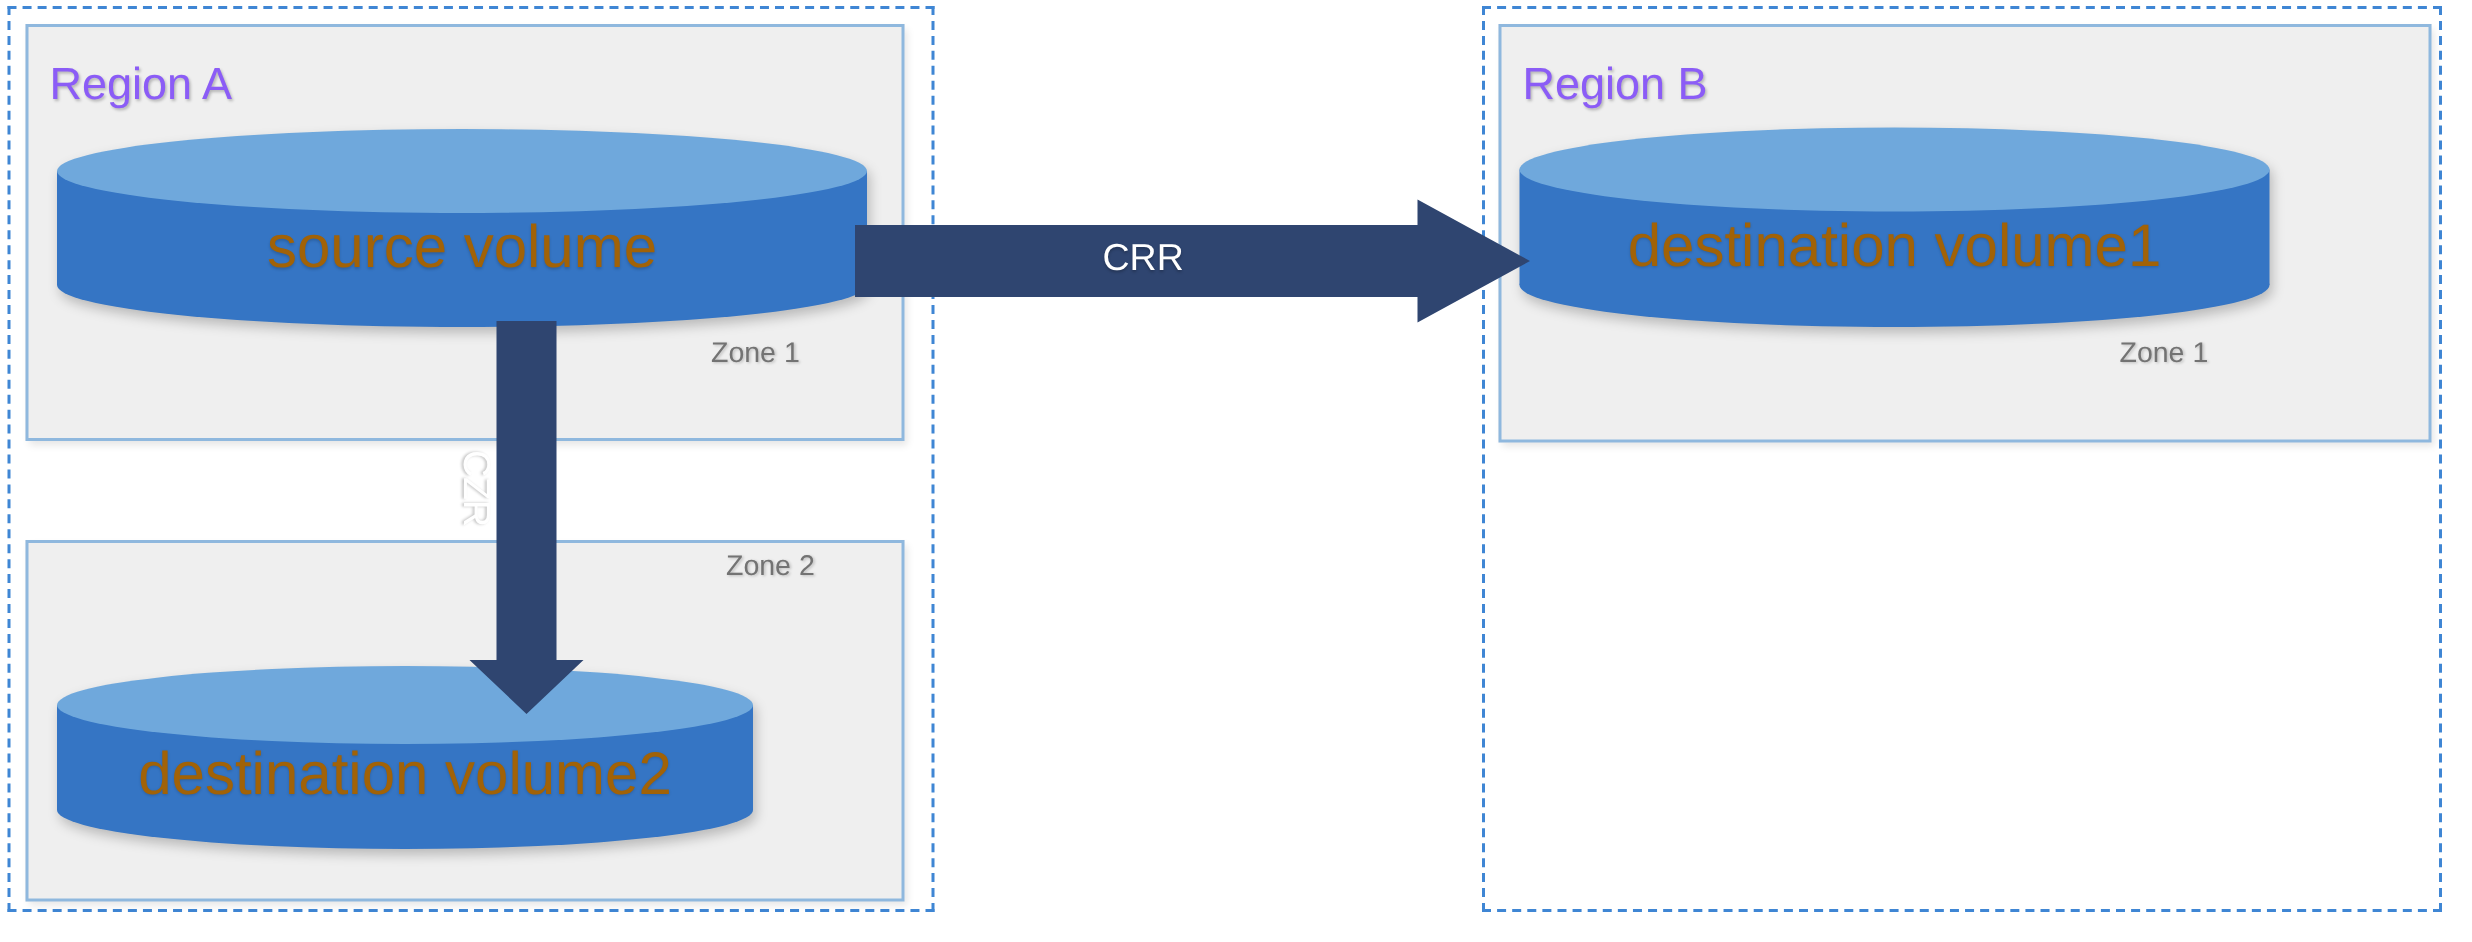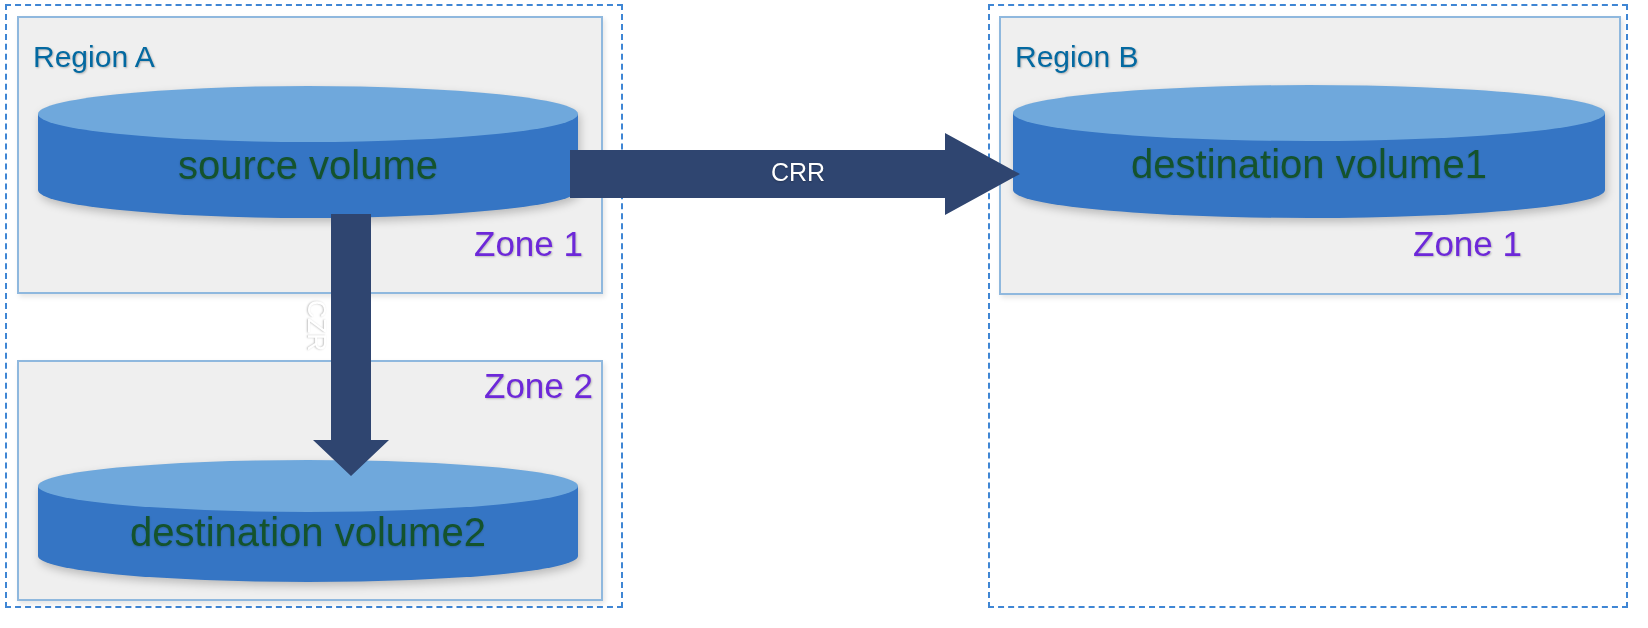--- a/index.html
+++ b/index.html
@@ -38,33 +38,33 @@
     box-shadow: 2px 3px 5px rgba(0,0,0,0.10);
   }
   #zone-a1 { left: 17px;  top: 16px;  width: 586px; height: 278px; }
   #zone-a2 { left: 17px;  top: 360px; width: 586px; height: 241px; }
   #zone-b1 { left: 999px; top: 16px;  width: 622px; height: 279px; }
 
   
   .region-title {
     position: absolute;
     font-size: 30px;
-    color: #0369a1;
+    color: #8b5cf6;
     line-height: 1;
     white-space: nowrap;
     text-shadow: 1px 1px 2px rgba(0,0,0,0.25);
   }
   #region-a-title { left: 33px;   top: 42px; }
   #region-b-title { left: 1015px; top: 42px; text-align: right; }
 
   
   .zone-label {
     position: absolute;
-    font-size: 35px;
-    color: #6d28d9;
+    font-size: 19px;
+    color: #737373;
     line-height: 1;
     white-space: nowrap;
     text-shadow: 1px 1px 2px rgba(0,0,0,0.22);
   }
   #zone-a1-label { left: 474px;  top: 226px; }
   #zone-a2-label { left: 484px;  top: 368px; }
   #zone-b1-label { left: 1413px; top: 226px; }
 
   
   .cylinder {
@@ -91,43 +91,43 @@
     right: 0;
     bottom: 0;
     background: #3575c4;
     border-radius: 50% / 50%;
   }
   .cyl-label {
     position: absolute;
     left: 0;
     right: 0;
     text-align: center;
-    color: #14532d;
+    color: #a16207;
     font-size: 40px;
     line-height: 1;
     white-space: nowrap;
     text-shadow: 0 1px 2px rgba(0,0,0,0.18);
   }
 
   
   #cyl-source { left: 38px; top: 86px; width: 540px; height: 132px; }
   #cyl-source .cyl-top    { height: 56px; }
   #cyl-source .cyl-bottom { height: 56px; }
   #cyl-source .cyl-body   { top: 28px; bottom: 28px; }
   #cyl-source .cyl-label  { top: 59px; }
 
   
-  #cyl-dest2 { left: 38px; top: 460px; width: 540px; height: 122px; }
+  #cyl-dest2 { left: 38px; top: 444px; width: 464px; height: 122px; }
   #cyl-dest2 .cyl-top    { height: 52px; }
   #cyl-dest2 .cyl-bottom { height: 52px; }
   #cyl-dest2 .cyl-body   { top: 26px; bottom: 26px; }
   #cyl-dest2 .cyl-label  { top: 52px; }
 
   
-  #cyl-dest1 { left: 1013px; top: 85px; width: 592px; height: 133px; }
+  #cyl-dest1 { left: 1013px; top: 85px; width: 456px; height: 133px; padding-left: 44px; }
   #cyl-dest1 .cyl-top    { height: 56px; }
   #cyl-dest1 .cyl-bottom { height: 56px; }
   #cyl-dest1 .cyl-body   { top: 28px; bottom: 28px; }
   #cyl-dest1 .cyl-label  { top: 59px; }
 
   
   .arrow-svg {
     position: absolute;
     overflow: visible;
   }
@@ -136,21 +136,21 @@
 
   .arrow-label {
     position: absolute;
     color: #ffffff;
     font-size: 25px;
     line-height: 1;
     white-space: nowrap;
     text-shadow: 0 1px 2px rgba(0,0,0,0.25);
   }
   #arrow-crr-label {
-    left: 771px;
+    left: 735px;
     top: 160px;
   }
   #arrow-czr-label {
     left: 329px;
     top: 300px;
     transform: rotate(90deg);
     transform-origin: left top;
   }
 </style>
 </head>

